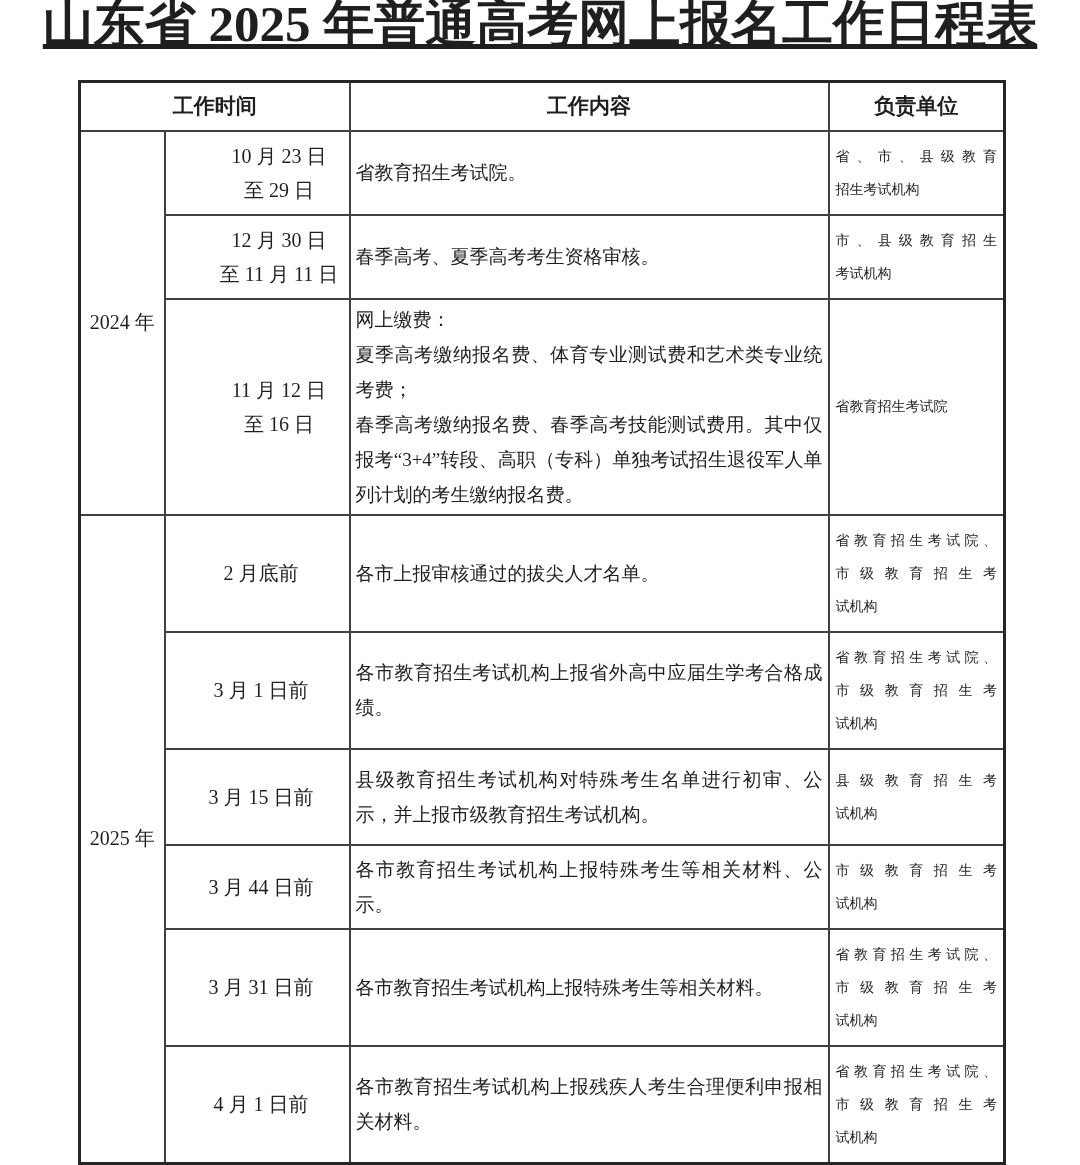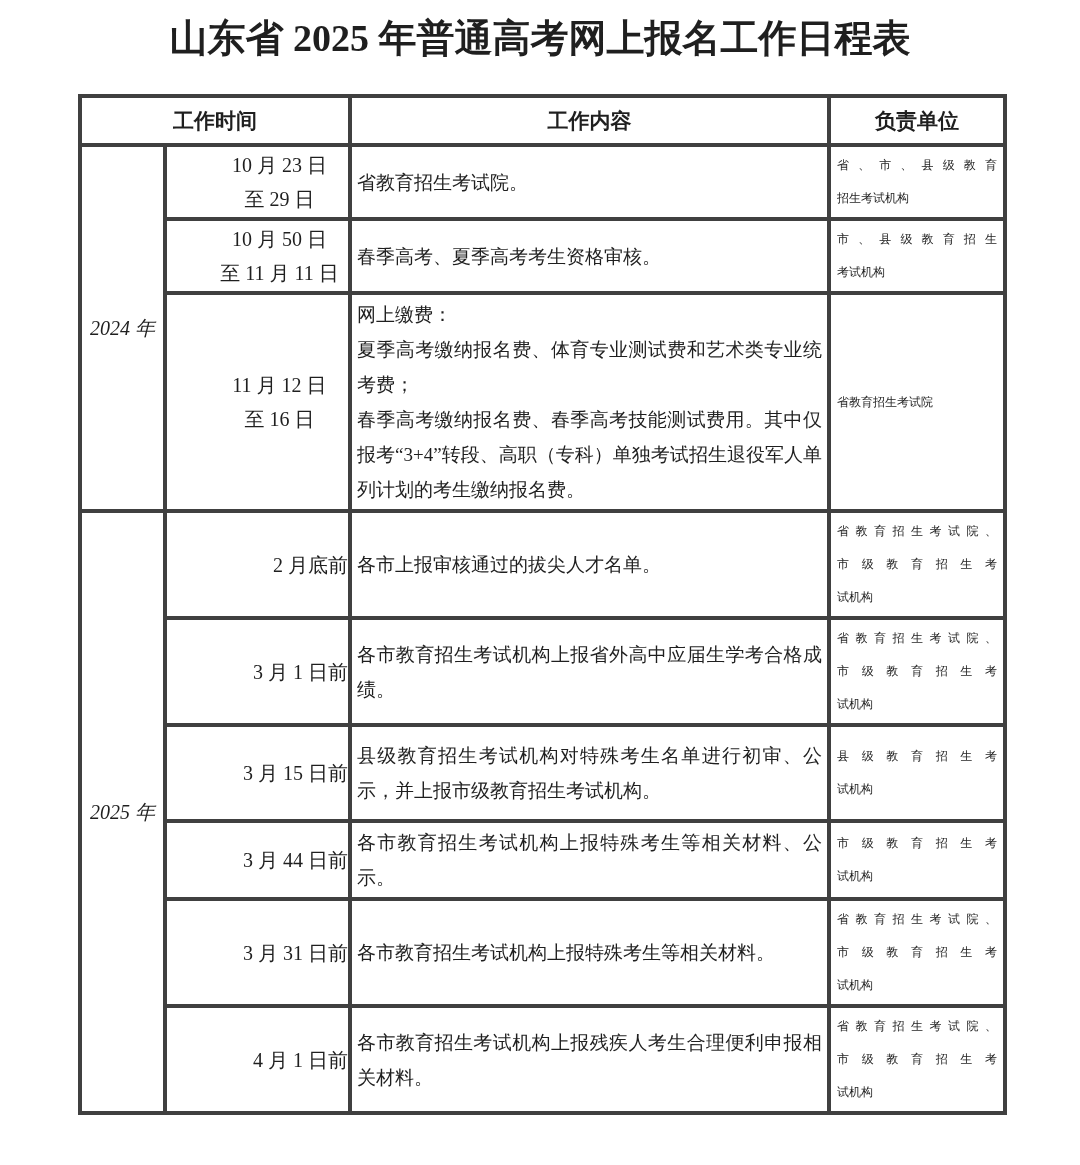--- a/index.html
+++ b/index.html
@@ -6,70 +6,69 @@
     margin: 0;
     padding: 0;
     background: #ffffff;
     width: 1080px;
     height: 1165px;
     overflow: hidden;
     font-family: "Liberation Serif", "DejaVu Serif", serif;
     color: #1f1f1f;
   }
   .page-title {
-    padding-top: 14px;
     text-align: center;
-    font-size: 38px;
+    font-size: 51px;
     font-weight: bold;
     line-height: 48px;
     white-space: nowrap;
+    text-decoration: underline;
   }
   table.schedule {
     margin: 32px 0 0 78px;
     border-collapse: collapse;
     table-layout: fixed;
     width: 925px;
     border: 3px solid #262626;
   }
   th, td {
-    border: 4px solid #404040;
+    border: 2px solid #404040;
     vertical-align: middle;
     overflow: hidden;
     padding: 0;
   }
   thead tr { height: 49px; }
   th {
     font-size: 21px;
     font-weight: bold;
     text-align: center;
   }
   td.year-cell {
     text-align: center;
     font-size: 20px;
-    font-style: italic;
   }
   td.time-cell {
     font-size: 20px;
     line-height: 34px;
     padding-left: 44px;
   }
   td.time-cell div { white-space: nowrap; }
   td.time-cell.center { text-align: center; }
-  td.time-cell.left { text-align: right; padding-left: 8px; }
+  td.time-cell.left { text-align: center; padding-left: 8px; }
   td.content-cell {
     font-size: 19px;
     line-height: 35px;
     text-align: justify;
     text-align-last: left;
     padding: 2px 5px;
   }
   td.unit-cell {
-    font-size: 12px;
+    font-size: 14px;
     line-height: 33px;
-    padding: 2px 6px;
+    padding: 8px 6px;
     text-align: left;
   }
   td.unit-cell div { white-space: nowrap; }
   td.unit-cell div.jl {
     text-align: justify;
     text-align-last: justify;
   }
 </style>
 </head>
 <body>
@@ -100,21 +99,21 @@
         <td class="content-cell">
           <div>省教育招生考试院。</div>
         </td>
         <td class="unit-cell">
           <div class="jl">省、市、县级教育</div>
           <div>招生考试机构</div>
         </td>
       </tr>
       <tr style="height: 72px;">
         <td class="time-cell center">
-          <div>10 月 50 日</div>
+          <div>12 月 30 日</div>
           <div>至 11 月 11 日</div>
         </td>
         <td class="content-cell">
           <div>春季高考、夏季高考考生资格审核。</div>
         </td>
         <td class="unit-cell">
           <div class="jl">市、县级教育招生</div>
           <div>考试机构</div>
         </td>
       </tr>

